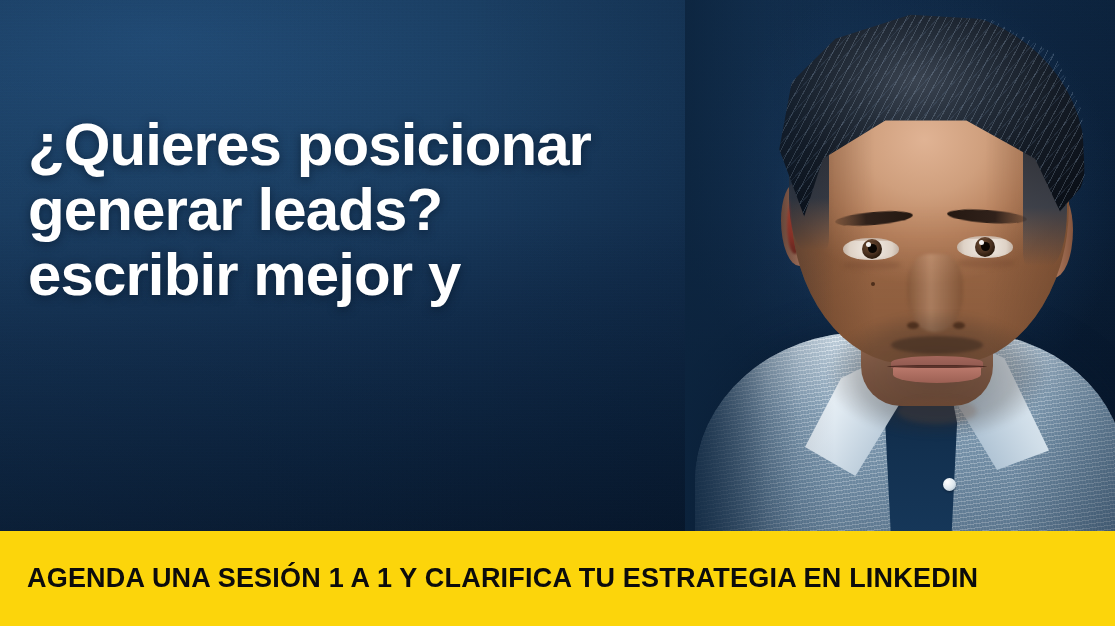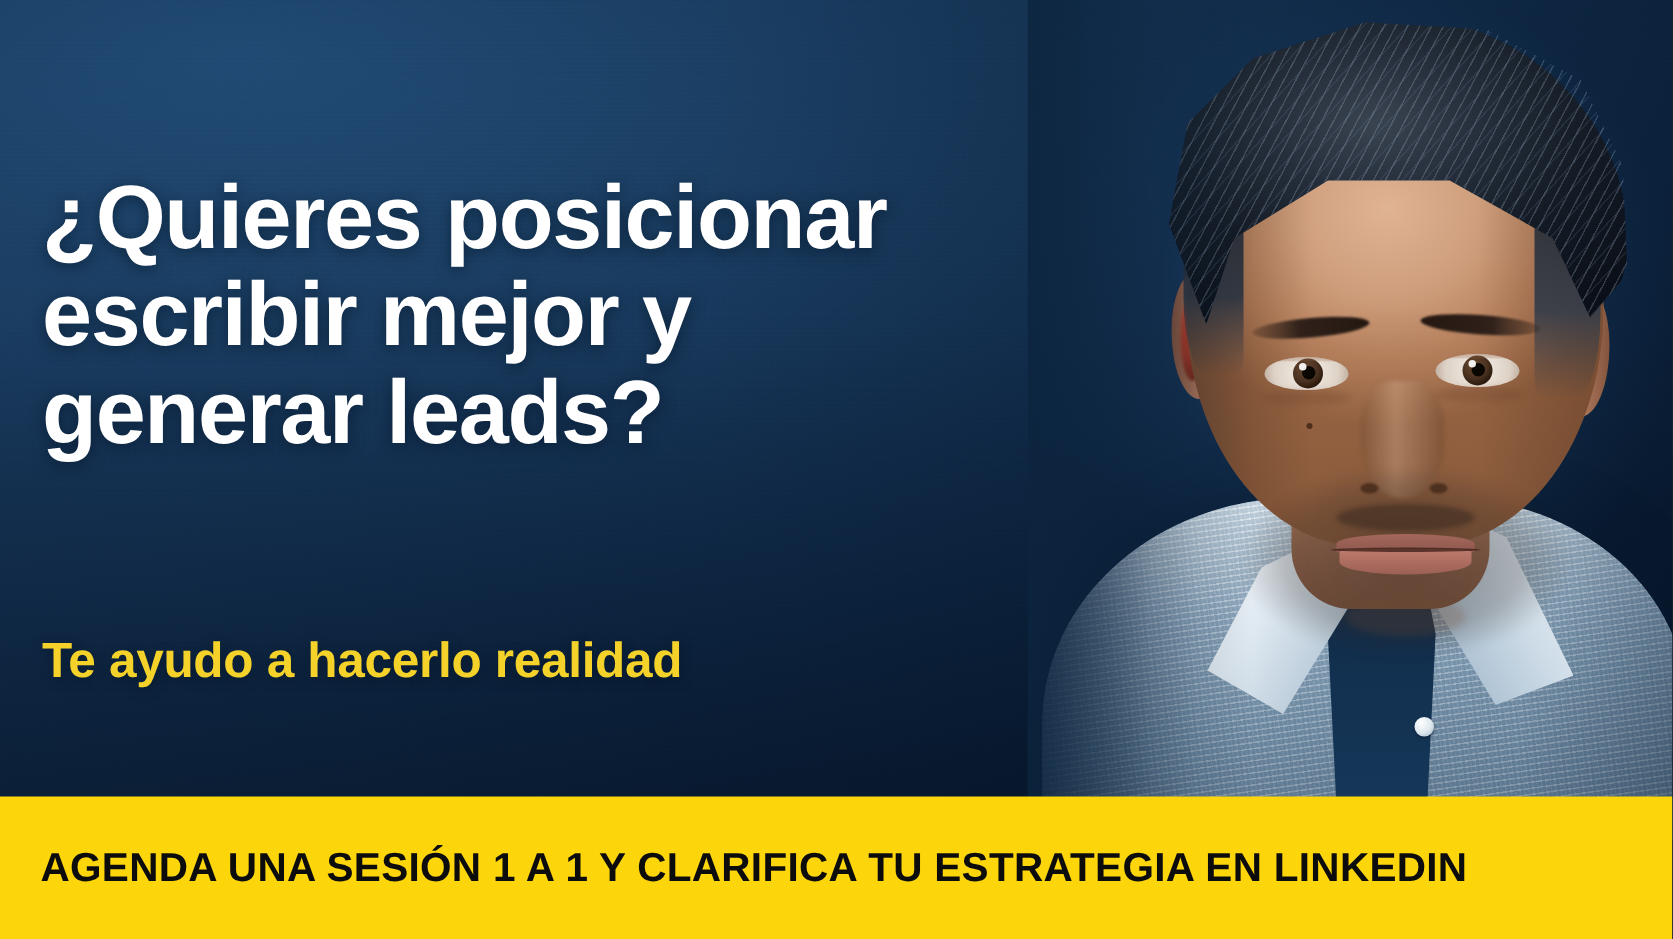--- a/index.html
+++ b/index.html
@@ -472,23 +472,22 @@
     <div class="p-lip-bot"></div>
     <div class="p-lip-line"></div>
     <div class="p-chin"></div>
     <div class="p-mole"></div>
 
     <div class="p-edge-fade"></div>
   </div>
 
   <h1 class="headline">
     <span class="ln">¿Quieres posicionar</span>
+    <span class="ln">generar leads?</span>
     <span class="ln">escribir mejor y</span>
-    <span class="ln">generar leads?</span>
   </h1>
 
-  <div class="subtitle">Te ayudo a hacerlo realidad</div>
 
   <div class="banner">
     <div class="banner-text">AGENDA UNA SESIÓN 1 A 1 Y CLARIFICA TU ESTRATEGIA EN LINKEDIN</div>
   </div>
 
 </div>
 
 </body></html>

